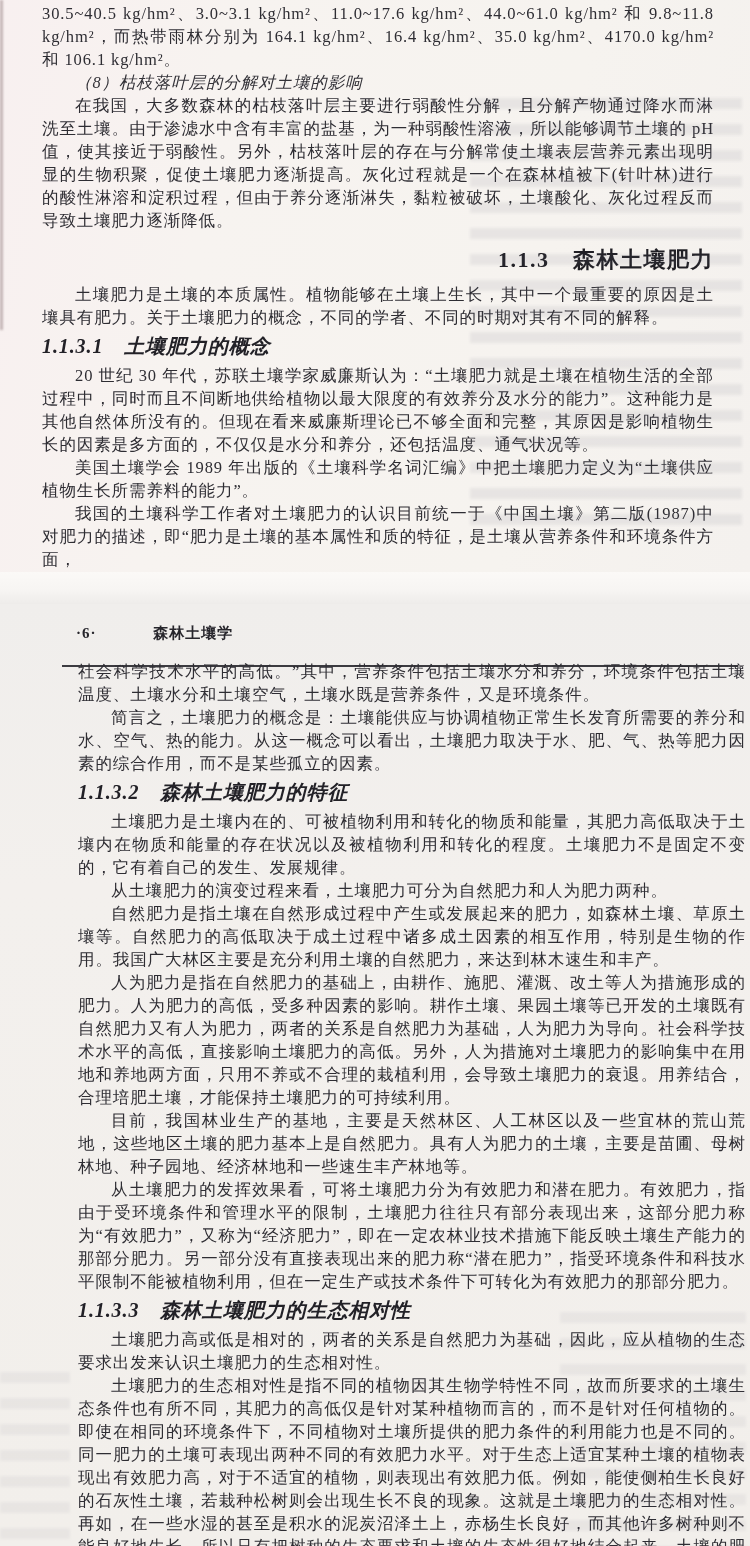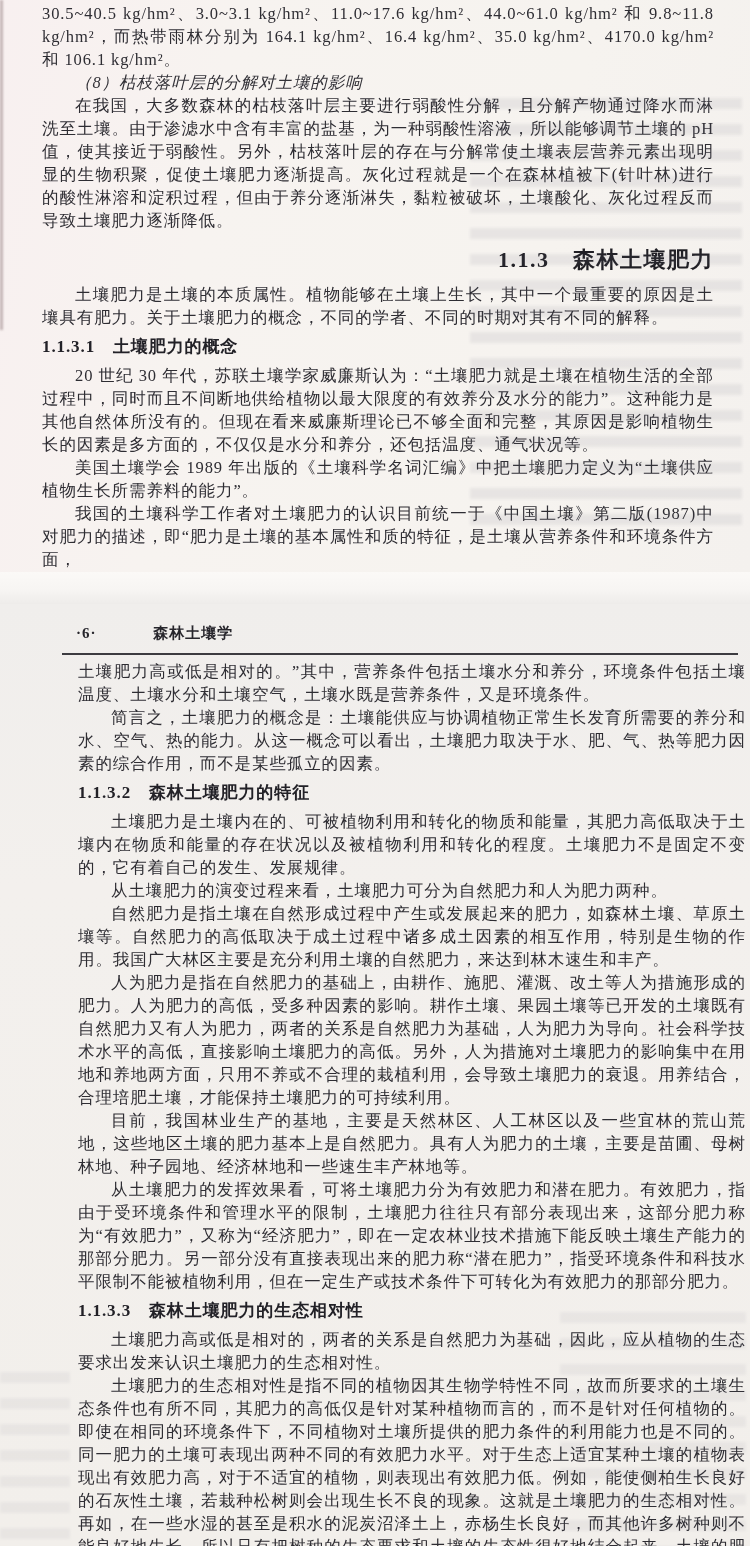--- a/index.html
+++ b/index.html
@@ -38,21 +38,21 @@
   
   .page-bottom {
     position: absolute; left: 0; top: 604px;
     width: 750px; height: 942px;
     background: linear-gradient(180deg, #f0eeec 0%, #f3f0ed 30%, #f2efeb 100%);
   }
   .running-head {
     position: absolute; left: 62px; top: 20px;
     width: 676px;
     border-bottom: 2px solid #3c3b40;
-    padding-bottom: 11px;
+    padding-bottom: 23px;
     font-weight: bold;
     font-size: 15px;
     line-height: 18px;
     color: #27262c;
     letter-spacing: 1px;
   }
   .running-head .pagenum { padding-left: 14px; }
   .running-head .booktitle { margin-left: 52px; }
   .pb-content {
     position: absolute; left: 78px; top: 56px; width: 668px;
@@ -71,24 +71,24 @@
   p.para-cont { text-indent: 0; }
   p.kai { text-indent: 2em; font-style: italic; color: #333238; }
   h2.h2 {
     font-size: 22px; line-height: 30px;
     margin: 13px 0 8px;
     font-weight: bold; color: #1f1e24;
     letter-spacing: 1.5px;
     text-align: right; text-indent: 0;
   }
   h3.h3 {
-    font-size: 17px; line-height: 23px;
+    font-size: 20px; line-height: 23px;
     margin: 6px 0;
     font-weight: bold; color: #222127;
-    text-align: left; text-indent: 0;
+    text-align: left; text-indent: 0; font-style: italic;
   }
   
   .bleed {
     position: absolute;
     pointer-events: none;
     opacity: 0.10;
     filter: blur(1.6px);
     background: repeating-linear-gradient(
       180deg,
       transparent 0px, transparent 8px,
@@ -121,21 +121,21 @@
   </section>
 
   <div class="page-gap"></div>
 
   <section class="page-bottom">
     <header class="running-head">
       <span class="pagenum">·6·</span>
       <span class="booktitle">森林土壤学</span>
     </header>
     <div class="pb-content">
-        <p class="block para-cont">土壤肥力高或低是相对的。”其中，营养条件包括土壤水分和养分，环境条件包括土壤温度、土壤水分和土壤空气，土壤水既是营养条件，又是环境条件。</p>
+        <p class="block para-cont">社会科学技术水平的高低。”其中，营养条件包括土壤水分和养分，环境条件包括土壤温度、土壤水分和土壤空气，土壤水既是营养条件，又是环境条件。</p>
         <p class="block para">简言之，土壤肥力的概念是：土壤能供应与协调植物正常生长发育所需要的养分和水、空气、热的能力。从这一概念可以看出，土壤肥力取决于水、肥、气、热等肥力因素的综合作用，而不是某些孤立的因素。</p>
         <h3 class="block h3">1.1.3.2　森林土壤肥力的特征</h3>
         <p class="block para">土壤肥力是土壤内在的、可被植物利用和转化的物质和能量，其肥力高低取决于土壤内在物质和能量的存在状况以及被植物利用和转化的程度。土壤肥力不是固定不变的，它有着自己的发生、发展规律。</p>
         <p class="block para">从土壤肥力的演变过程来看，土壤肥力可分为自然肥力和人为肥力两种。</p>
         <p class="block para">自然肥力是指土壤在自然形成过程中产生或发展起来的肥力，如森林土壤、草原土壤等。自然肥力的高低取决于成土过程中诸多成土因素的相互作用，特别是生物的作用。我国广大林区主要是充分利用土壤的自然肥力，来达到林木速生和丰产。</p>
         <p class="block para">人为肥力是指在自然肥力的基础上，由耕作、施肥、灌溉、改土等人为措施形成的肥力。人为肥力的高低，受多种因素的影响。耕作土壤、果园土壤等已开发的土壤既有自然肥力又有人为肥力，两者的关系是自然肥力为基础，人为肥力为导向。社会科学技术水平的高低，直接影响土壤肥力的高低。另外，人为措施对土壤肥力的影响集中在用地和养地两方面，只用不养或不合理的栽植利用，会导致土壤肥力的衰退。用养结合，合理培肥土壤，才能保持土壤肥力的可持续利用。</p>
         <p class="block para">目前，我国林业生产的基地，主要是天然林区、人工林区以及一些宜林的荒山荒地，这些地区土壤的肥力基本上是自然肥力。具有人为肥力的土壤，主要是苗圃、母树林地、种子园地、经济林地和一些速生丰产林地等。</p>
         <p class="block para">从土壤肥力的发挥效果看，可将土壤肥力分为有效肥力和潜在肥力。有效肥力，指由于受环境条件和管理水平的限制，土壤肥力往往只有部分表现出来，这部分肥力称为“有效肥力”，又称为“经济肥力”，即在一定农林业技术措施下能反映土壤生产能力的那部分肥力。另一部分没有直接表现出来的肥力称“潜在肥力”，指受环境条件和科技水平限制不能被植物利用，但在一定生产或技术条件下可转化为有效肥力的那部分肥力。</p>
         <h3 class="block h3">1.1.3.3　森林土壤肥力的生态相对性</h3>
         <p class="block para">土壤肥力高或低是相对的，两者的关系是自然肥力为基础，因此，应从植物的生态要求出发来认识土壤肥力的生态相对性。</p>

